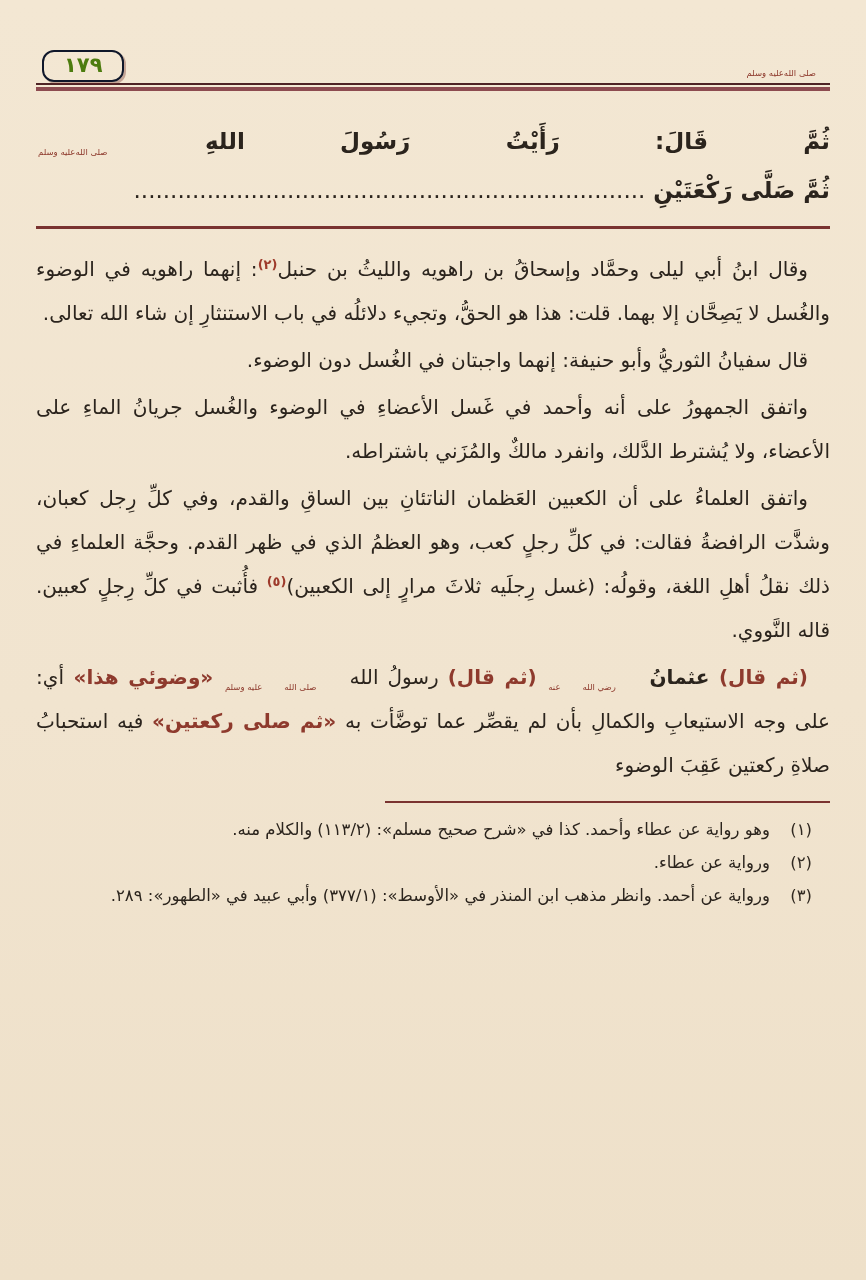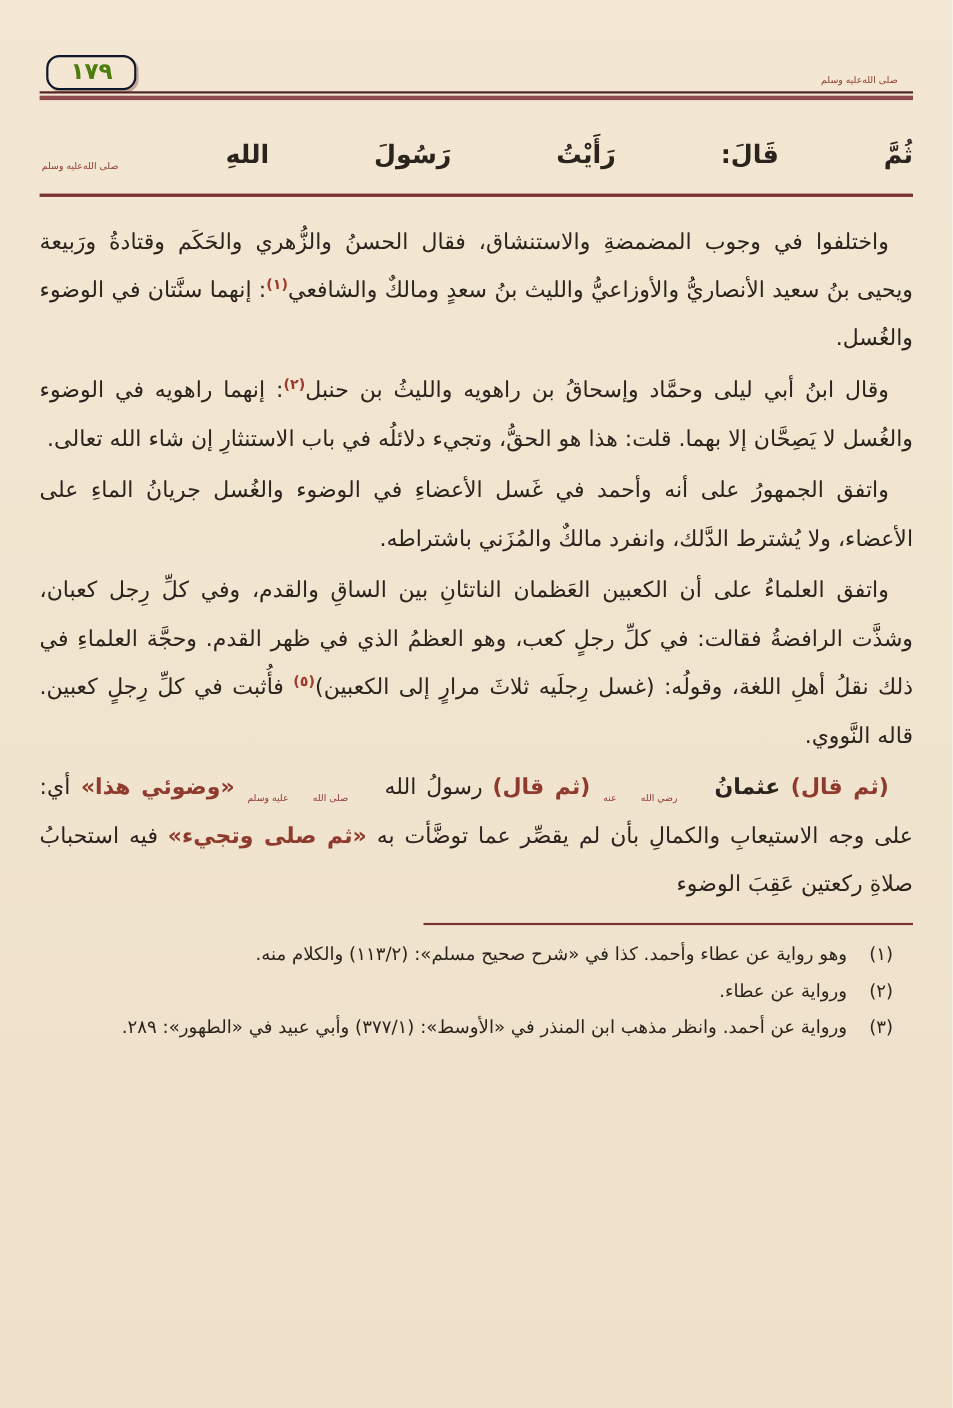--- a/index.html
+++ b/index.html
@@ -100,43 +100,47 @@
   <div class="header-rule"></div>
 
   <div class="matn">
     <div class="matn-line1">
       <span>ثُمَّ قَالَ: رَأَيْتُ رَسُولَ اللهِ</span>
       <span class="hnr">
         <span>صلى الله</span>
         <span>عليه وسلم</span>
       </span>
     </div>
+    <div class="matn-line2">
+      <span>ثُمَّ صَلَّى رَكْعَتَيْنِ</span>
+      <span class="dots">......................................................................</span>
+    </div>
   </div>
   <hr class="matn-rule">
 
   <div class="commentary">
 
-    <p><span>واختلفوا في وجوب المضمضةِ والاستنشاق، فقال الحسنُ والزُّهري والحَكَم وقتادةُ ورَبيعة ويحيى بنُ سعيد الأنصاريُّ والأوزاعيُّ والليث بنُ سعدٍ ومالكٌ والشافعي</span><sup class="fn-ref">(١)</sup><span>: إنهما سنَّتان في الوضوء والغُسل.</span></p>
 
     <p><span>وقال ابنُ أبي ليلى وحمَّاد وإسحاقُ بن راهويه والليثُ بن حنبل</span><sup class="fn-ref">(٢)</sup><span>: إنهما راهويه في الوضوء والغُسل لا يَصِحَّان إلا بهما. قلت: هذا هو الحقُّ، وتجيء دلائلُه في باب الاستنثارِ إن شاء الله تعالى.</span></p>
 
+    <p>قال سفيانُ الثوريُّ وأبو حنيفة: إنهما واجبتان في الغُسل دون الوضوء.</p>
 
 
     <p>واتفق الجمهورُ على أنه وأحمد في غَسل الأعضاءِ في الوضوء والغُسل جريانُ الماءِ على الأعضاء، ولا يُشترط الدَّلك، وانفرد مالكٌ والمُزَني باشتراطه.</p>
 
 
     <p><span>واتفق العلماءُ على أن الكعبين العَظمان الناتئانِ بين الساقِ والقدم، وفي كلِّ رِجل كعبان، وشذَّت الرافضةُ فقالت: في كلِّ رجلٍ كعب، وهو العظمُ الذي في ظهر القدم. وحجَّة العلماءِ في ذلك نقلُ أهلِ اللغة، وقولُه: (غسل رِجلَيه ثلاثَ مرارٍ إلى الكعبين)</span><sup class="fn-ref">(٥)</sup><span> فأُثبت في كلِّ رِجلٍ كعبين. قاله النَّووي.</span></p>
 
     <p><span class="red">(ثم قال)</span><span class="b"> عثمانُ </span><span class="hnr">
           <span>رضي الله</span>
           <span>عنه</span>
         </span><span class="red"> (ثم قال)</span><span> رسولُ الله </span><span class="hnr">
           <span>صلى الله</span>
           <span>عليه وسلم</span>
-        </span><span class="red"> «وضوئي هذا» </span><span>أي: على وجه الاستيعابِ والكمالِ بأن لم يقصِّر عما توضَّأت به </span><span class="red">«ثم صلى وتجيء»</span><span> فيه استحبابُ صلاةِ ركعتين عَقِبَ الوضوء</span></p>
+        </span><span class="red"> «وضوئي هذا» </span><span>أي: على وجه الاستيعابِ والكمالِ بأن لم يقصِّر عما توضَّأت به </span><span class="red">«ثم صلى ركعتين»</span><span> فيه استحبابُ صلاةِ ركعتين عَقِبَ الوضوء</span></p>
   </div>
 
   <hr class="footnote-rule">
   <div class="footnotes">
     <div class="footnote">
       <span class="num">(١)</span>
       <div class="txt">وهو رواية عن عطاء وأحمد. كذا في «شرح صحيح مسلم»: (١١٣/٢) والكلام منه.</div>
     </div>
     <div class="footnote">
       <span class="num">(٢)</span>

